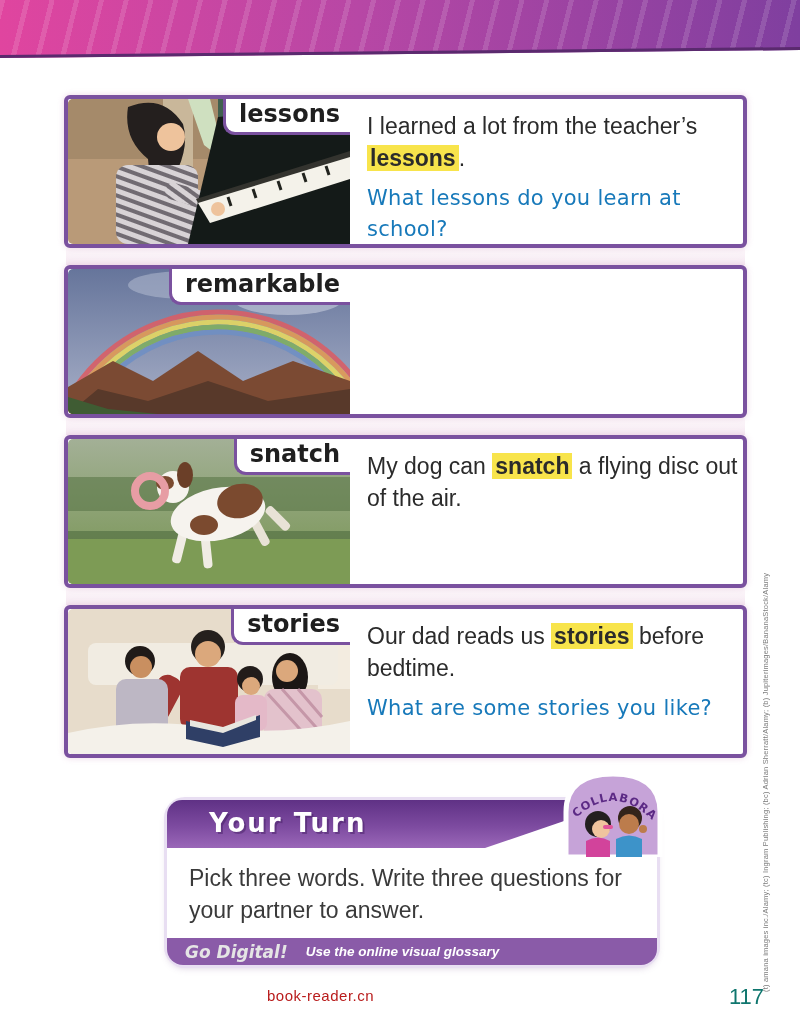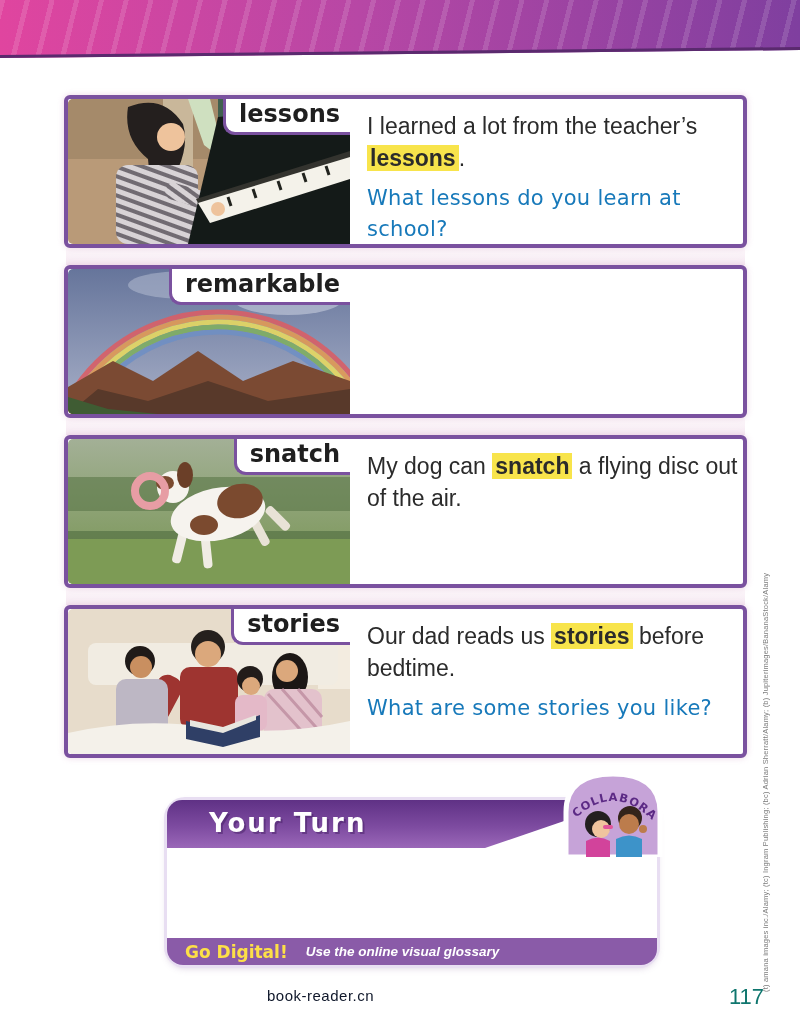--- a/index.html
+++ b/index.html
@@ -46,29 +46,29 @@
     text-shadow:2px 2px 0 rgba(55,20,85,.4);}
   .yt-wedge{position:absolute;top:20px;right:90px;width:82px;height:28px;background:#fff;
     clip-path:polygon(100% 0,100% 100%,0 100%);z-index:2;}
   .yt-badge{position:absolute;top:-32px;right:-9px;width:106px;height:89px;z-index:3;}
   .yt-body{position:absolute;top:48px;left:0;right:0;bottom:27px;background:#fff;
     padding:14px 20px 0 22px;box-sizing:border-box;font-size:23px;line-height:1.4;
     color:#3a3a3a;}
   .yt-footer{position:absolute;left:0;right:0;bottom:0;height:27px;background:#8a5ba8;
     border-radius:0 0 16px 16px;display:flex;align-items:center;gap:18px;
     padding-left:18px;z-index:1;}
-  .go-digital{font-size:17px;font-weight:800;color:#fde047;
+  .go-digital{font-size:17px;font-style:italic;font-weight:800;color:#e5e5e5;
     font-family:"DejaVu Sans",sans-serif;}
   .yt-glossary{font-size:13.5px;font-style:italic;font-weight:700;color:#ffffff;}
 
   
   .credits{position:absolute;right:30px;top:556px;height:436px;
     writing-mode:vertical-rl;transform:rotate(180deg);font-size:7.5px;color:#7d7d7d;
     letter-spacing:.2px;white-space:nowrap;}
-  .watermark{position:absolute;left:267px;top:987px;font-size:15px;color:#0f172a;
+  .watermark{position:absolute;left:267px;top:987px;font-size:15px;color:#b91c1c;
     letter-spacing:.5px;}
   .page-number{position:absolute;right:36px;top:984px;font-size:22px;color:#0f766e;
     font-weight:400;}
 </style>
 </head>
 <body>
 
 <div class="page">
 
   <div class="banner"></div>
@@ -222,20 +222,21 @@
         <circle cx="38" cy="56" r="13" fill="#231f1f"></circle>
         <circle cx="41" cy="61" r="9" fill="#f0c49e"></circle>
         <rect x="43" y="57" width="10" height="4" rx="2" fill="#e2559a"></rect>
         <path d="M26,73 Q38,66 50,73 L50,89 L26,89 Z" fill="#d2439b"></path>
         <circle cx="70" cy="50" r="12" fill="#33241a"></circle>
         <circle cx="69" cy="56" r="10" fill="#bc7c4c"></circle>
         <path d="M56,71 Q69,64 82,71 L82,89 L56,89 Z" fill="#3d93c9"></path>
         <circle cx="83" cy="61" r="4" fill="#bc7c4c"></circle>
       </svg>
     </div>
+    <div class="yt-body">Pick three words. Write three questions for your partner to answer.</div>
     <div class="yt-footer">
       <span class="go-digital">Go Digital!</span>
       <span class="yt-glossary">Use the online visual glossary</span>
     </div>
   </section>
 
   <div class="credits">(t) amana images inc./Alamy; (tc) Ingram Publishing; (bc) Adrian Sherratt/Alamy; (b) Jupiterimages/BananaStock/Alamy</div>
   <div class="watermark">book-reader.cn</div>
   <div class="page-number">117</div>
 </div>

